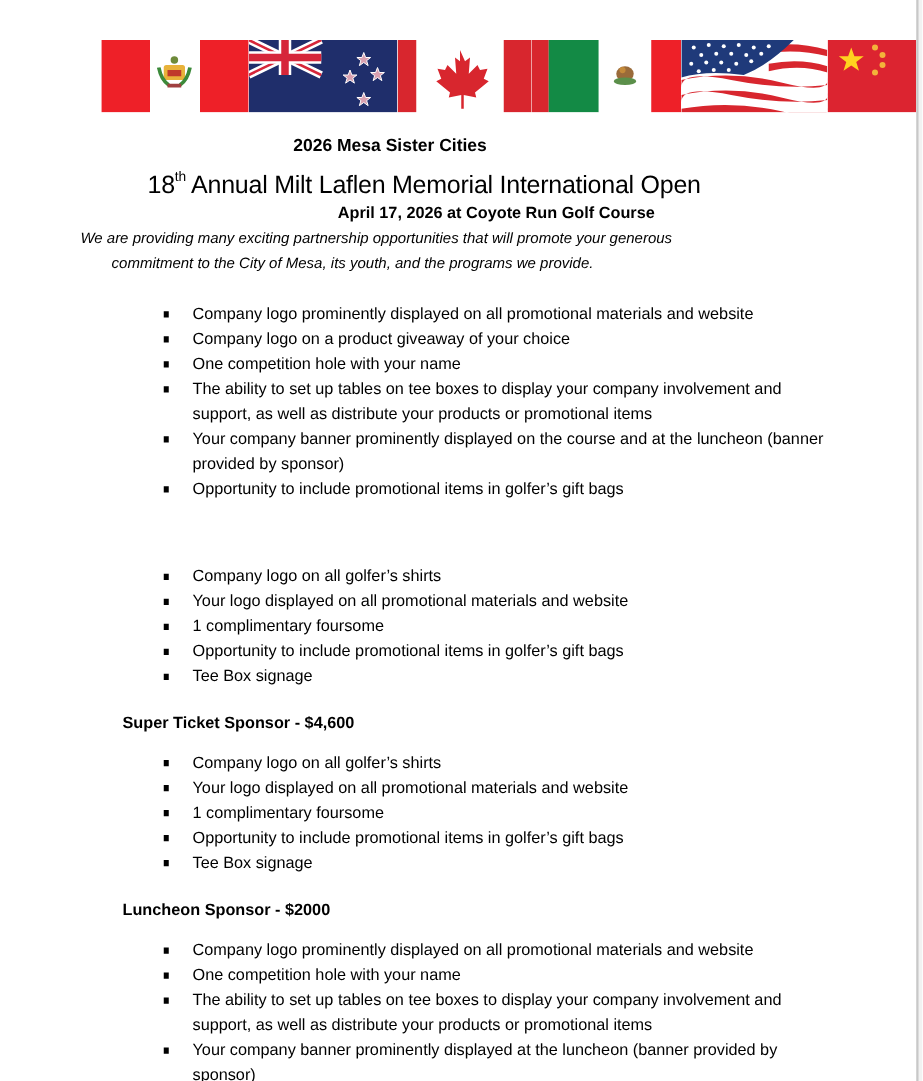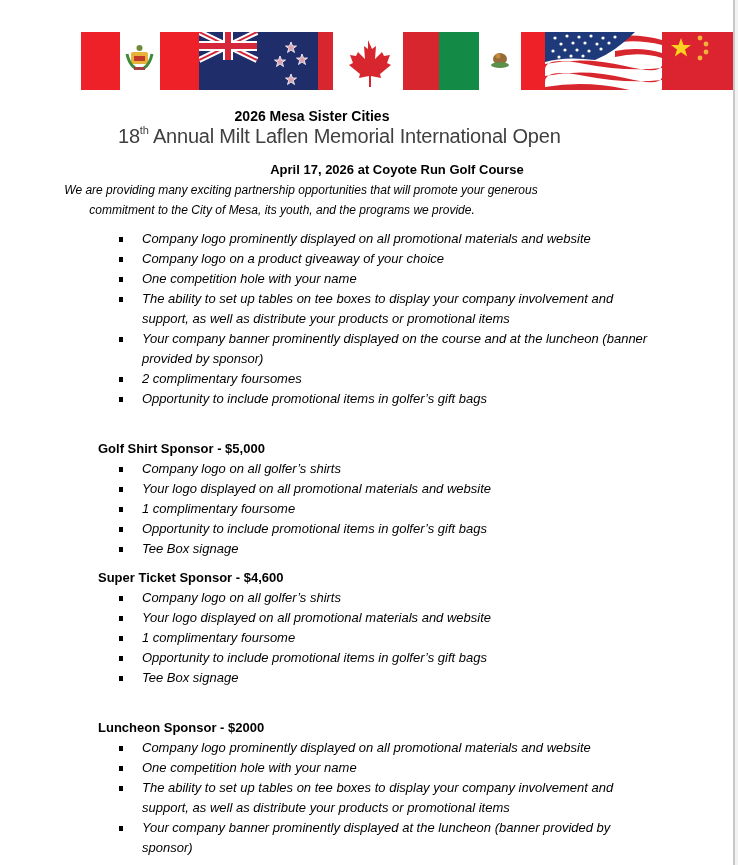--- a/index.html
+++ b/index.html
@@ -19,41 +19,41 @@
     position: absolute; left: 81px; top: 32px; width: 652px; height: 58px; overflow: hidden;
   }
   .flag { position: absolute; top: 0; height: 58px; overflow: hidden; }
   .flag svg { display: block; width: 100%; height: 100%; }
   .title-1 {
     position: absolute; left: 0; width: 640px; top: 107px; text-align: center;
     font-weight: bold; font-size: 14px; line-height: 18px;
   }
   .title-1 span { position: relative; left: -8px; }
   .title-2 {
-    position: absolute; left: 118px; top: 123px; font-size: 20px; line-height: 26px;
-    color: #404040; white-space: nowrap; letter-spacing: -0.2px;
+    position: absolute; left: 118px; top: 135px; font-size: 20px; line-height: 26px;
+    color: #000000; white-space: nowrap; letter-spacing: -0.2px;
   }
   .title-2 sup { font-size: 11px; vertical-align: 9px; line-height: 0; }
   .title-3 {
     position: absolute; left: 0; width: 738px; top: 161px; text-align: center;
     font-weight: bold; font-size: 13px; line-height: 17px; margin-left: 20px;
   }
   .title-3 span { position: relative; left: 8px; }
   .intro {
     position: absolute; left: 0; width: 592px; top: 180px; text-align: center;
     font-style: italic; font-size: 12px; line-height: 20px;
   }
   .intro .l1 { position: relative; left: 5px; display: block; }
   .intro .l2 { position: relative; left: -14px; display: block; }
 
   .section { position: absolute; }
   .section-heading {
     font-weight: bold; font-size: 13px; line-height: 20px; white-space: nowrap;
   }
-  .items { list-style: none; margin: 0; padding: 0; font-style: italic; }
+  .items { list-style: none; margin: 12px; padding: 0; }
   .item {
     position: relative; font-size: 13px; line-height: 20px; padding-left: 23px;
     width: 520px;
   }
   .bullet {
     position: absolute; left: 0; top: 8px; width: 4px; height: 5px; background: #000;
   }
   .item-text { display: block; }
 </style>
 </head>
@@ -204,31 +204,26 @@
     <li class="item">
         <span class="bullet"></span>
         <span class="item-text">The ability to set up tables on tee boxes to display your company involvement and support, as well as distribute your products or promotional items</span>
       </li>
     <li class="item">
         <span class="bullet"></span>
         <span class="item-text">Your company banner prominently displayed on the course and at the luncheon (banner provided by sponsor)</span>
       </li>
     <li class="item">
         <span class="bullet"></span>
-        <span class="item-text">2 complimentary foursomes</span>
-      </li>
-    <li class="item">
-        <span class="bullet"></span>
         <span class="item-text">Opportunity to include promotional items in golfer’s gift bags</span>
       </li>
   </ul>
 </div>
 
 <div class="section" style="left:98px; top:439px;">
-  <div class="section-heading">Golf Shirt Sponsor - $5,000</div>
   <ul class="items" style="position:relative; left:21px;">
     <li class="item">
         <span class="bullet"></span>
         <span class="item-text">Company logo on all golfer’s shirts</span>
       </li>
     <li class="item">
         <span class="bullet"></span>
         <span class="item-text">Your logo displayed on all promotional materials and website</span>
       </li>
     <li class="item">

